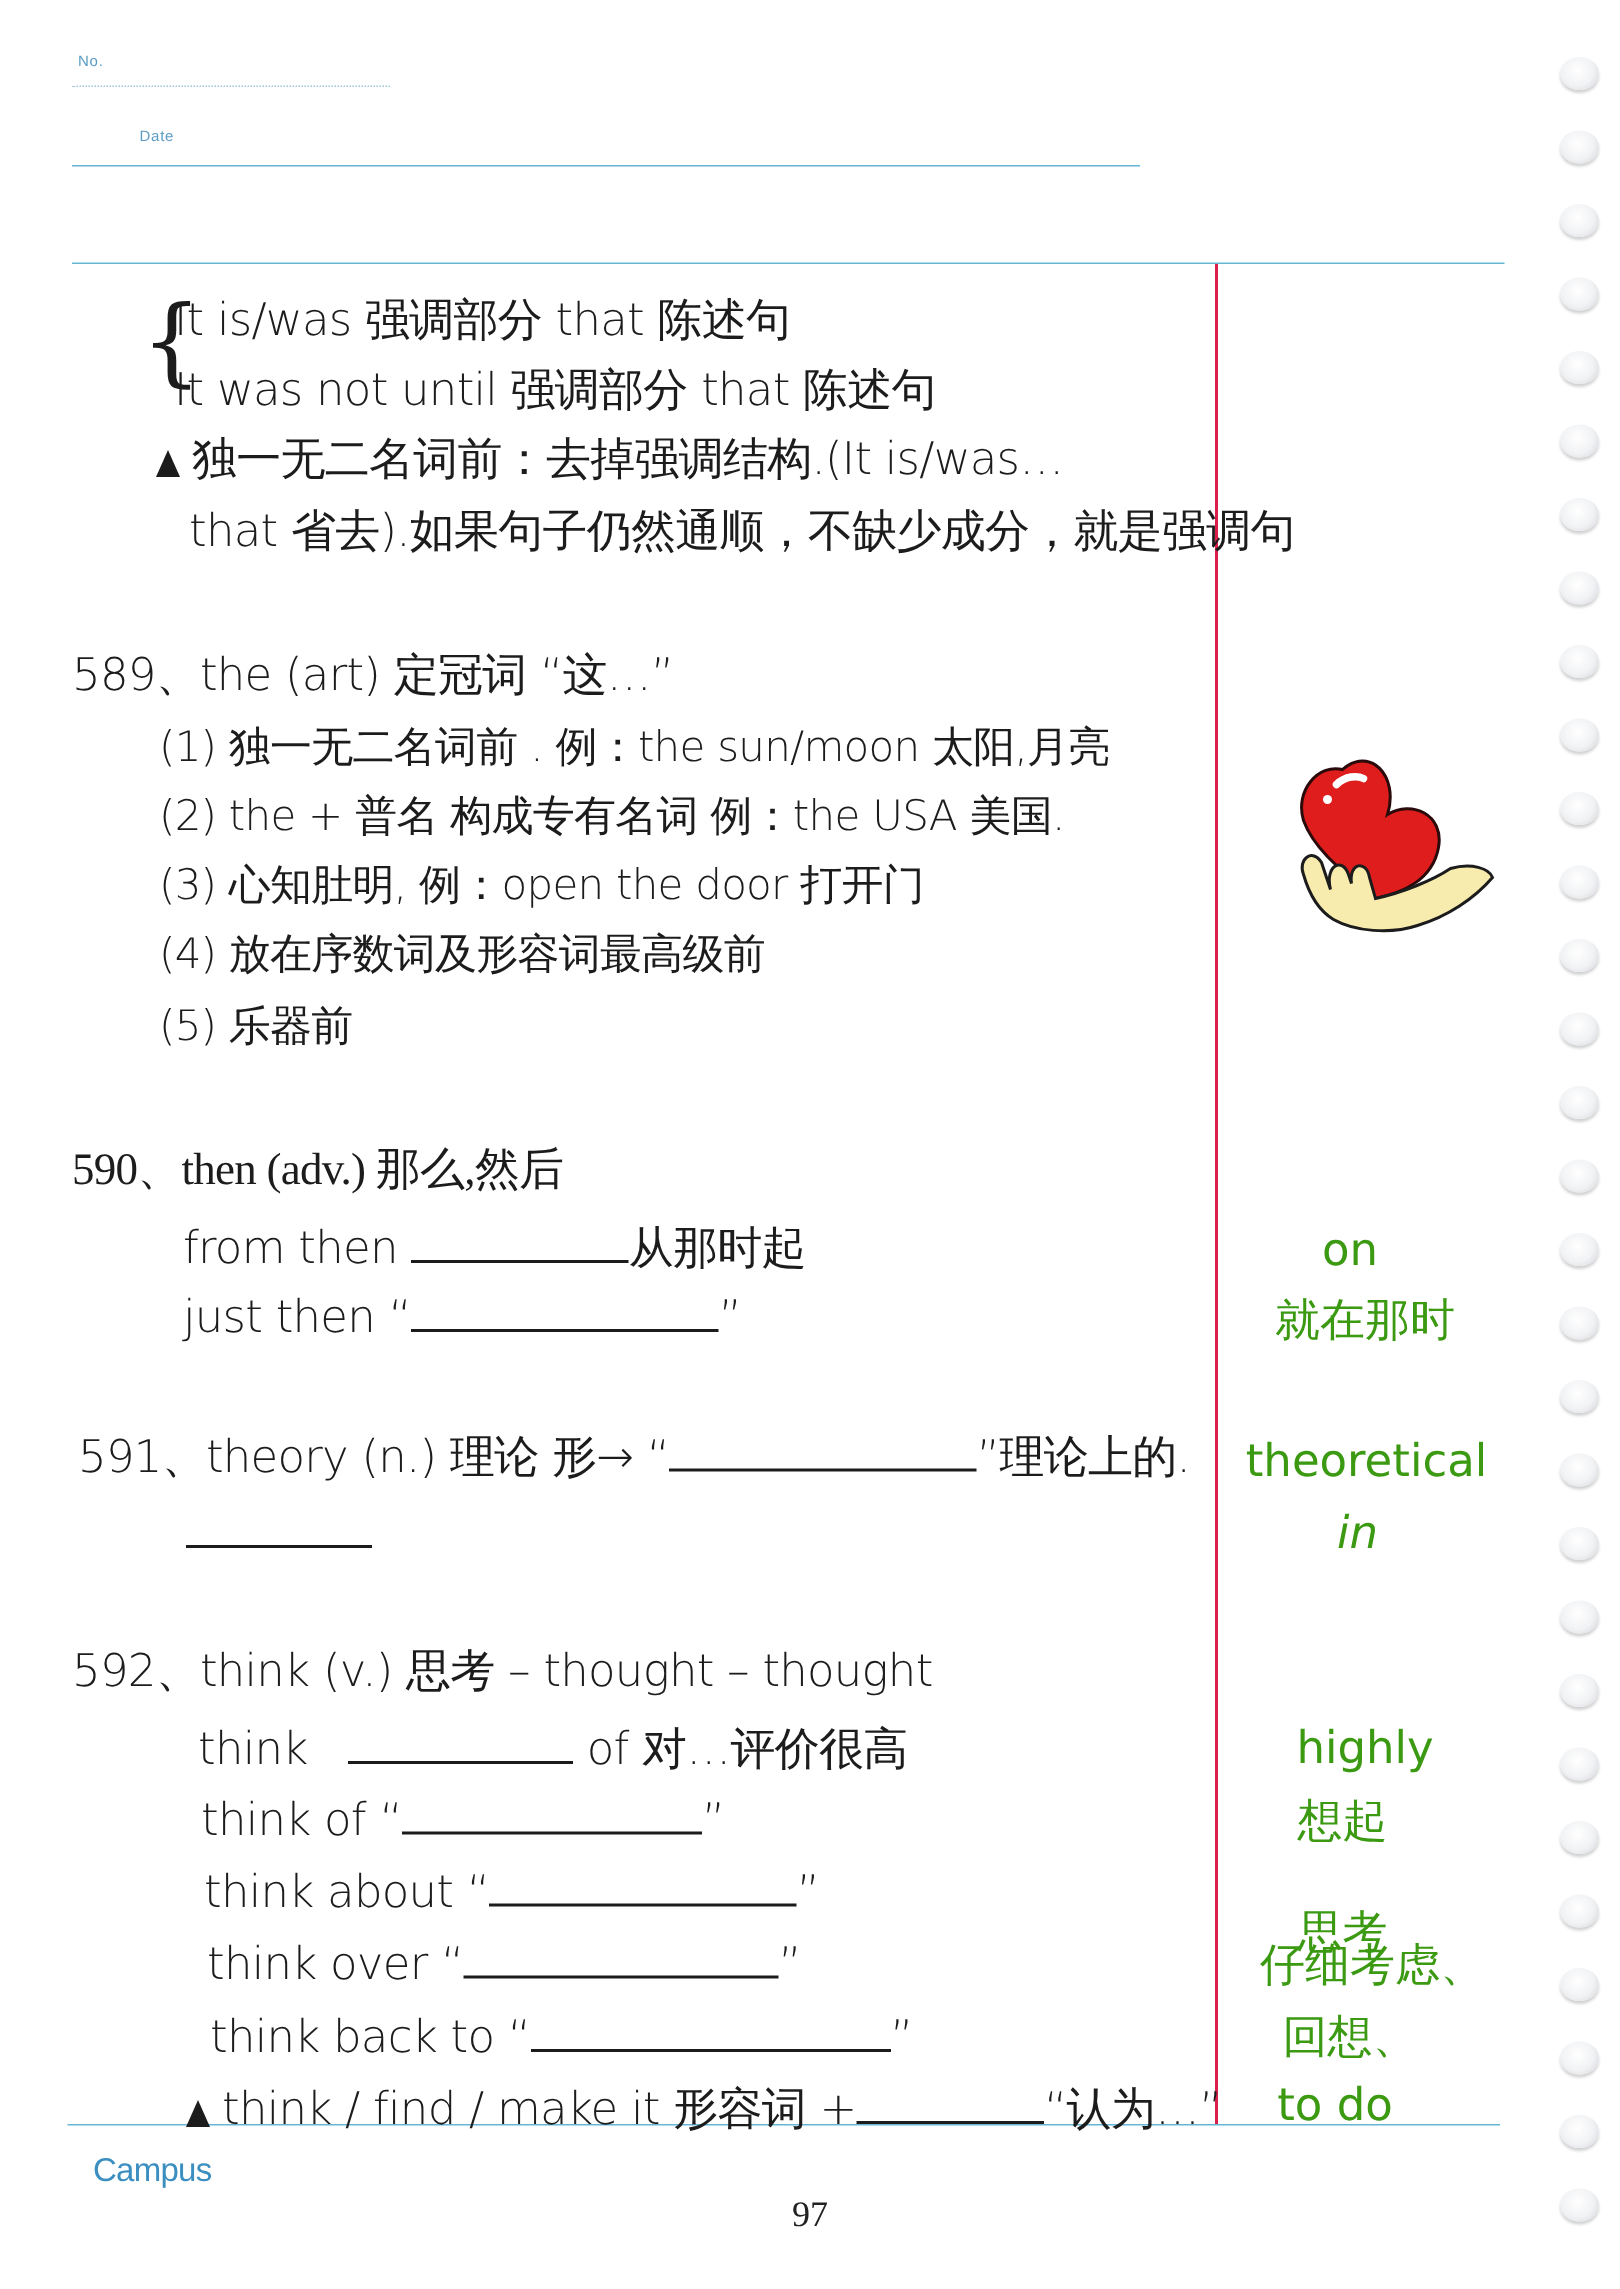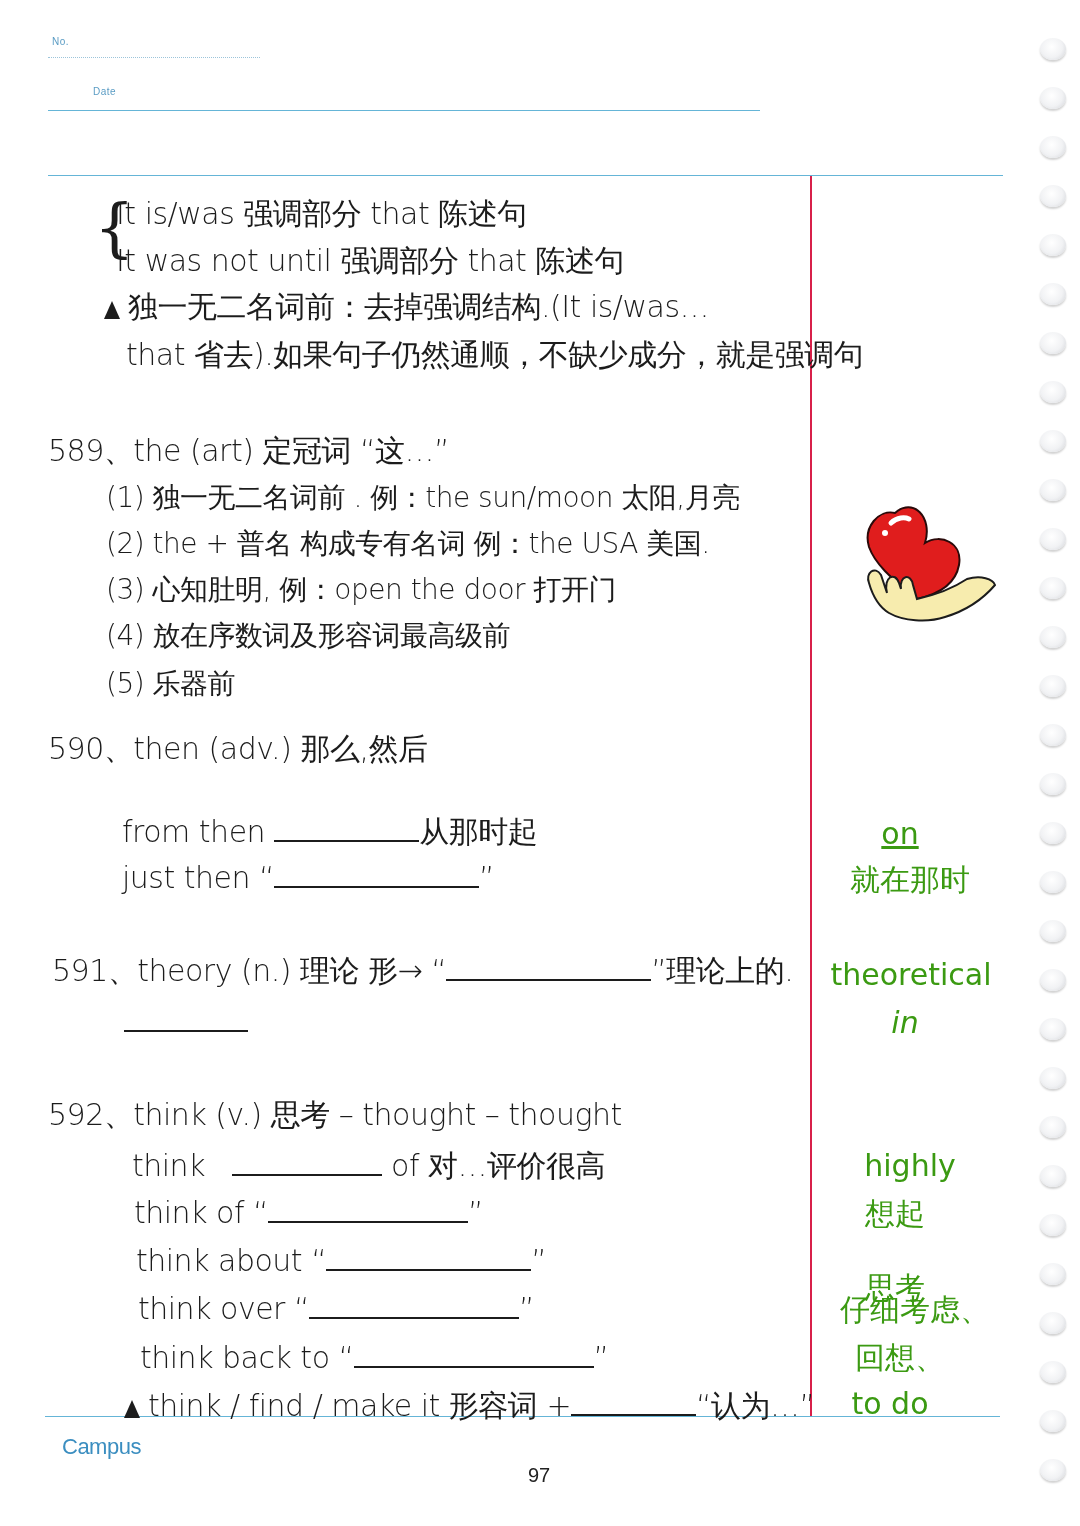--- a/index.html
+++ b/index.html
@@ -12,21 +12,21 @@
   .margin-line { width: 2px; background: #d8204a; }
   .hand { font-family: "DejaVu Sans", sans-serif; font-size: 30px; line-height: 1; white-space: nowrap;
           letter-spacing: -0.5px; font-weight: 300; color: #1c1c1c; transform-origin: left center; }
   .hand.sm { font-size: 28px; }
   .blank { display: inline-block; border-bottom: 2px solid #1c1c1c; height: 24px; vertical-align: baseline; }
   .ans { color: #3b9a12; font-size: 30px; font-family: "DejaVu Sans", sans-serif; white-space: nowrap; text-align: center; }
   .ring { width: 26px; height: 22px; border-radius: 50%;
           background: radial-gradient(circle at 45% 40%, #ffffff 0%, #f1f2f4 55%, #cfd1d6 100%);
           box-shadow: 0 2px 2px rgba(0,0,0,0.18); }
   .brand { color: #3b8ec0; font-family: "Liberation Sans", sans-serif; font-size: 22px; letter-spacing: -0.5px; }
-  .pageno { font-family: Liberation Sans, sans-serif; font-size: 20px; color: #222; }
+  .pageno { font-family: Liberation Serif, serif; font-size: 24px; color: #222; }
   .tri { display: inline-block; width: 0; height: 0; border-left: 8px solid transparent;
          border-right: 8px solid transparent; border-bottom: 18px solid #1c1c1c; margin-right: 8px; vertical-align: -2px; }
   .brace { font-family: "DejaVu Serif", serif; font-size: 64px; line-height: 1; color: #1c1c1c; font-weight: 200; }
 </style>
 </head>
 <body>
 
 <div class="abs hdr-label" style="left:52px; top:36px;">No.</div>
 <div class="abs dotted" style="left:48px; top:57px; width:212px;"></div>
 <div class="abs hdr-label" style="left:52px; top:86px;margin-left:41px;">Date</div>
@@ -87,29 +87,29 @@
 
 <div class="abs" style="left:855px; top:495px; width:145px; height:135px;">
   <svg width="145" height="135" viewBox="0 0 145 135">
     <path d="M40 18 C58 2 78 22 70 48 C86 38 108 48 104 70 C100 92 80 100 62 104 C46 90 22 74 14 52 C8 32 24 14 40 18 Z" fill="#e01d1d" stroke="#2a0a0a" stroke-width="2"></path>
     <path d="M36 28 C42 22 50 22 54 24" stroke="#ffffff" stroke-width="5" fill="none" stroke-linecap="round"></path>
     <circle cx="30" cy="38" r="3" fill="#ffffff"></circle>
     <path d="M14 88 C10 78 20 70 26 80 L32 98 C28 82 40 76 44 88 L46 94 C44 80 56 78 58 90 L62 104 C80 100 100 92 112 84 C126 80 138 84 140 90 C128 104 110 116 90 122 C72 128 48 126 34 118 C24 112 18 102 14 88 Z" fill="#f7ecae" stroke="#1c1c1c" stroke-width="2"></path>
   </svg>
 </div>
 
-<div class="abs hand" style="left:48px; top:734px;">590、then (adv.) 那么,然后</div>
+<div class="abs hand" style="left:48px; top:765px;font-family:Liberation Serif, serif;">590、then (adv.) 那么,然后</div>
 <div class="abs hand" style="left:122px; top:816px;">
   <span>from  then</span>
   <span class="blank" style="width:145px;"></span><span>从那时起</span>
 </div>
 <div class="abs hand" style="left:122px; top:862px;">
   <span>just  then “</span><span class="blank" style="width:205px;"></span><span>”</span>
 </div>
-<div class="abs ans" style="left:840px; top:816px; width:120px;text-decoration:underline;">on</div>
+<div class="abs ans" style="left:840px; top:816px; width:120px;">on</div>
 <div class="abs ans" style="left:830px; top:860px; width:160px;">就在那时</div>
 
 <div class="abs hand" style="left:52px; top:955px;">
   <span>591、theory (n.) 理论 形→ “</span><span class="blank" style="width:205px;"></span><span>”理论上的.</span>
 </div>
 <div class="abs hand" style="left:124px; top:1006px;">
   <span class="blank" style="width:124px;"></span>
 </div>
 <div class="abs ans" style="left:826px; top:957px; width:170px;">theoretical</div>
 <div class="abs ans" style="left:860px; top:1005px; width:90px;font-style:italic;">in</div>

